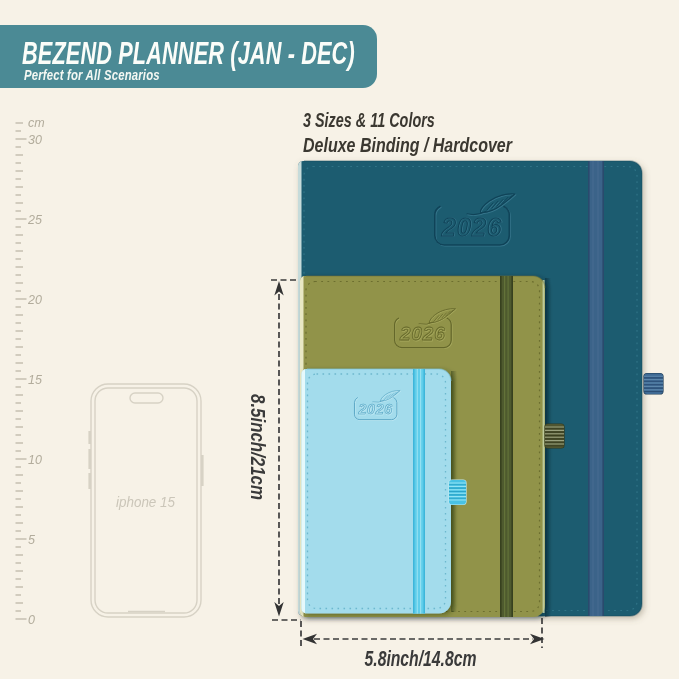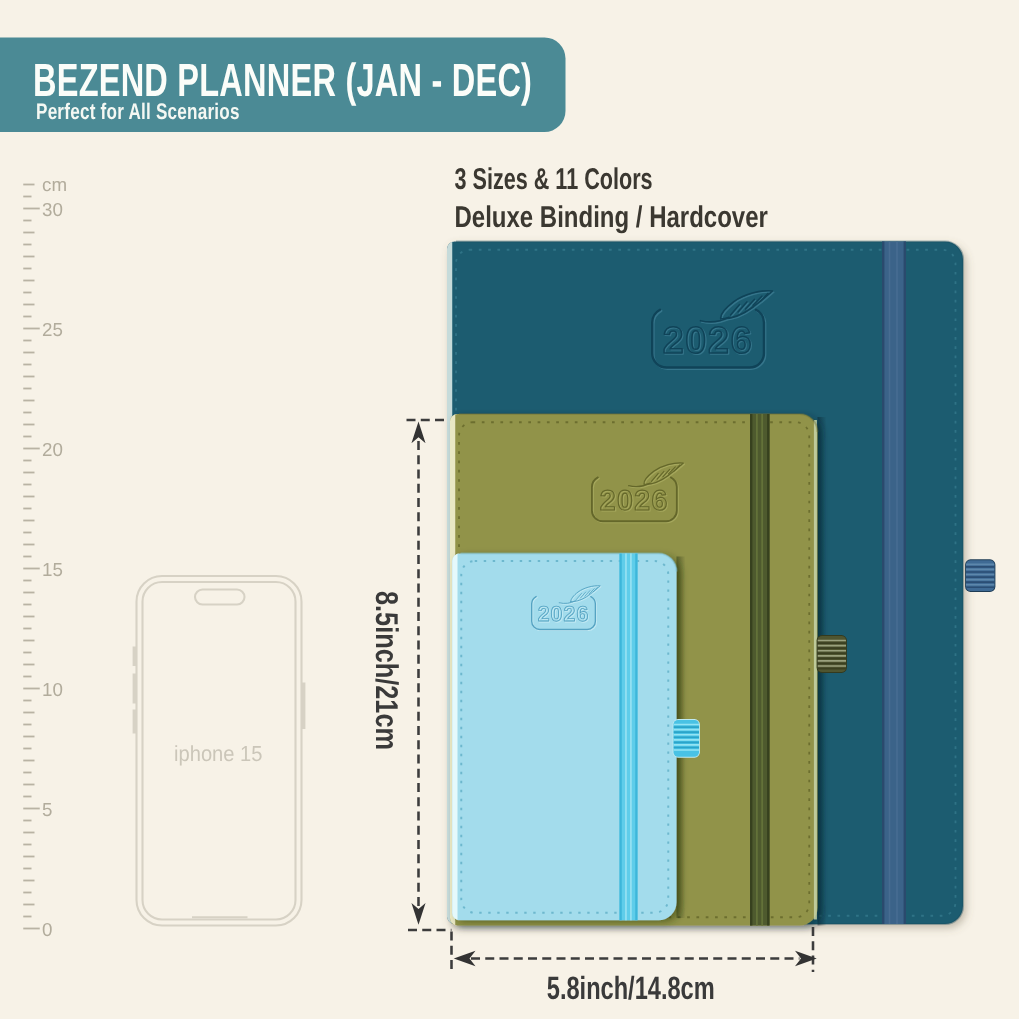--- a/index.html
+++ b/index.html
@@ -1,18 +1,18 @@
 <!DOCTYPE html>
 <html><head>
 <meta charset="utf-8">
 <style>
   html,body{margin:0;padding:0;}
   body{width:679px;height:679px;overflow:hidden;background:#f7f2e7;font-family:"Liberation Sans",sans-serif;}
   .abs{position:absolute;}
-  #stage{position:relative;width:679px;height:679px;background:#f7f2e7;}
+  #stage{position:relative;width:679px;height:679px;background:#f7f2e7;font-style:italic;}
 </style>
 </head>
 <body>
 <div id="stage">
 
 <div class="abs" style="left:0;top:25px;width:377px;height:63px;background:#4b8a95;border-radius:0 14px 14px 0;"></div>
 
 <div class="abs" style="left:22px;top:36px;width:500px;color:#fbfdf9;font-size:31px;font-weight:bold;letter-spacing:.2px;transform:scaleX(.70);transform-origin:0 0;white-space:nowrap;">BEZEND PLANNER (JAN - DEC)</div>
 
 <div class="abs" style="left:24px;top:66px;width:400px;color:#f4f8f3;font-size:15px;font-weight:bold;letter-spacing:.2px;transform:scaleX(.76);transform-origin:0 0;white-space:nowrap;">Perfect for All Scenarios</div>

